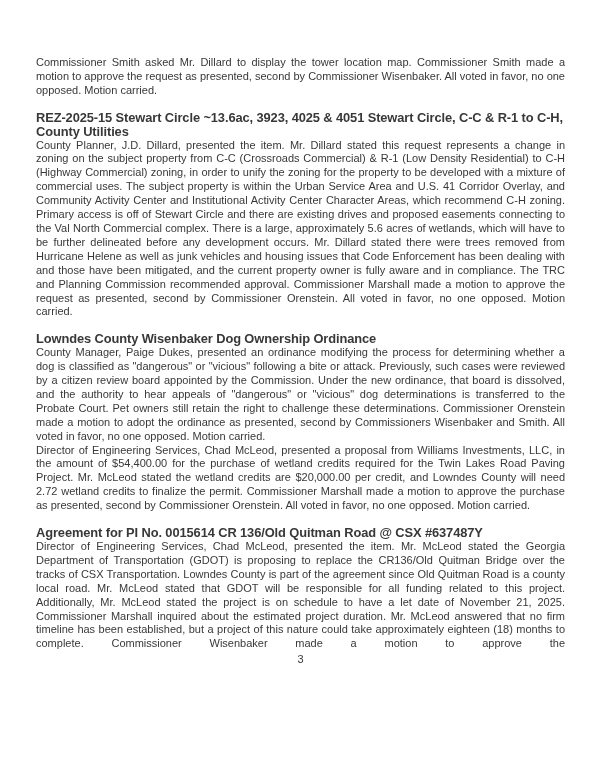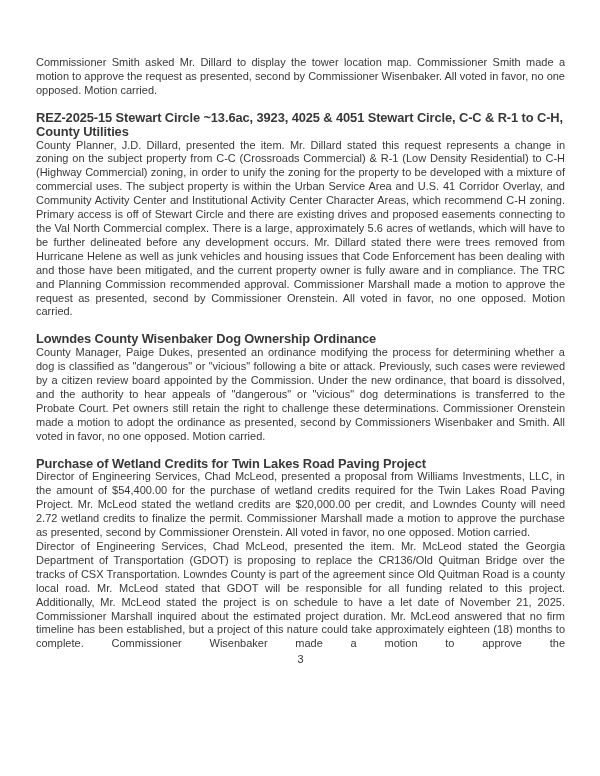--- a/index.html
+++ b/index.html
@@ -54,22 +54,22 @@
 
   <h3 class="head gap">REZ-2025-15 Stewart Circle ~13.6ac, 3923, 4025 &amp; 4051 Stewart Circle, C-C &amp; R-1 to C-H, County Utilities</h3>
 
   <p class="para">County Planner, J.D. Dillard, presented the item. Mr. Dillard stated this request represents a change in zoning on the subject property from C-C (Crossroads Commercial) &amp; R-1 (Low Density Residential) to C-H (Highway Commercial) zoning, in order to unify the zoning for the property to be developed with a mixture of commercial uses. The subject property is within the Urban Service Area and U.S. 41 Corridor Overlay, and Community Activity Center and Institutional Activity Center Character Areas, which recommend C-H zoning. Primary access is off of Stewart Circle and there are existing drives and proposed easements connecting to the Val North Commercial complex. There is a large, approximately 5.6 acres of wetlands, which will have to be further delineated before any development occurs. Mr. Dillard stated there were trees removed from Hurricane Helene as well as junk vehicles and housing issues that Code Enforcement has been dealing with and those have been mitigated, and the current property owner is fully aware and in compliance. The TRC and Planning Commission recommended approval. Commissioner Marshall made a motion to approve the request as presented, second by Commissioner Orenstein. All voted in favor, no one opposed. Motion carried.</p>
 
 
   <h3 class="head gap">Lowndes County Wisenbaker Dog Ownership Ordinance</h3>
 
   <p class="para">County Manager, Paige Dukes, presented an ordinance modifying the process for determining whether a dog is classified as "dangerous" or "vicious" following a bite or attack. Previously, such cases were reviewed by a citizen review board appointed by the Commission. Under the new ordinance, that board is dissolved, and the authority to hear appeals of "dangerous" or "vicious" dog determinations is transferred to the Probate Court. Pet owners still retain the right to challenge these determinations. Commissioner Orenstein made a motion to adopt the ordinance as presented, second by Commissioners Wisenbaker and Smith. All voted in favor, no one opposed. Motion carried.</p>
 
-  <h3 class="head gap">Purchase of Wetland Credits for Twin Lakes Road Paving Project</h3>
 
   <p class="para">Director of Engineering Services, Chad McLeod, presented a proposal from Williams Investments, LLC, in the amount of $54,400.00 for the purchase of wetland credits required for the Twin Lakes Road Paving Project. Mr. McLeod stated the wetland credits are $20,000.00 per credit, and Lowndes County will need 2.72 wetland credits to finalize the permit. Commissioner Marshall made a motion to approve the purchase as presented, second by Commissioner Orenstein. All voted in favor, no one opposed. Motion carried.</p>
 
+  <h3 class="head gap">Agreement for PI No. 0015614 CR 136/Old Quitman Road @ CSX #637487Y</h3>
 
   <p class="para justify-last">Director of Engineering Services, Chad McLeod, presented the item. Mr. McLeod stated the Georgia Department of Transportation (GDOT) is proposing to replace the CR136/Old Quitman Bridge over the tracks of CSX Transportation. Lowndes County is part of the agreement since Old Quitman Road is a county local road. Mr. McLeod stated that GDOT will be responsible for all funding related to this project. Additionally, Mr. McLeod stated the project is on schedule to have a let date of November 21, 2025. Commissioner Marshall inquired about the estimated project duration. Mr. McLeod answered that no firm timeline has been established, but a project of this nature could take approximately eighteen (18) months to complete. Commissioner Wisenbaker made a motion to approve the</p>
 
   <div class="pagenum">3</div>
 
 </div>
 
 </body></html>

